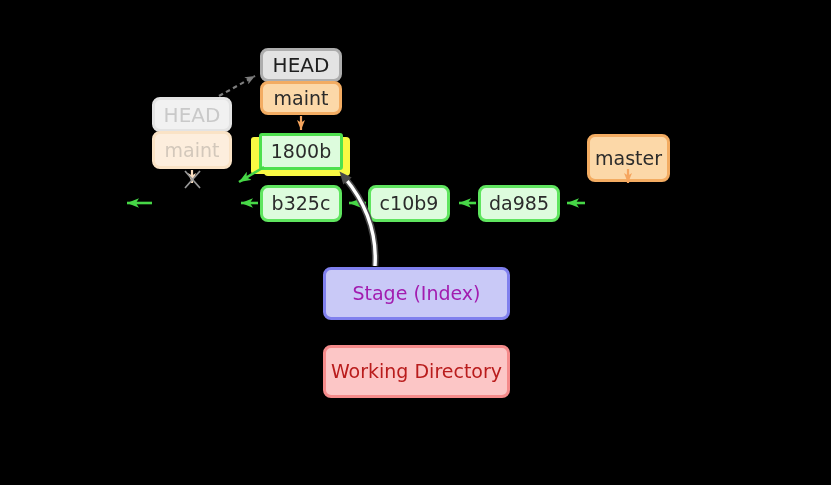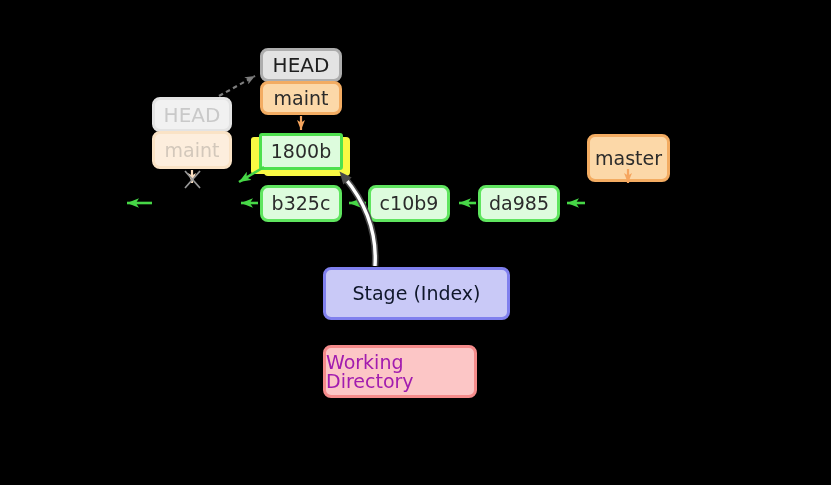--- a/index.html
+++ b/index.html
@@ -3,40 +3,40 @@
 <meta charset="utf-8">
 <style>
   html,body{margin:0;padding:0;background:#000;}
   #canvas{
     position:relative;width:831px;height:485px;background:#000;overflow:hidden;
     font-family:"DejaVu Sans","Liberation Sans",sans-serif;
   }
   .box{
     position:absolute;box-sizing:border-box;border-radius:8px;
     display:flex;align-items:center;justify-content:center;
-    font-size:19px;color:#2b2b2b;line-height:1;
+    font-size:19px;color:#2b2b2b;line-height:1;text-align:right;
   }
   
   .commit{background:#ddfcdd;border:3px solid #5fe55f;width:82px;height:37px;top:185px;}
   .commit-new{
     background:#ddfcdd;border:3px solid #4ee04e;width:84px;height:37px;
     left:259px;top:133px;border-radius:3px;
     box-shadow:6px 5px 0 1px #f9f943,-8px 4px 0 0 #f9f943;
   }
   
   .head-box{background:#e3e3e3;border:3px solid #adadad;width:82px;height:34px;left:260px;top:48px;font-size:20px;color:#1f1f1f;}
   .branch-box{background:#fcd8a8;border:3px solid #f3ac62;}
   .maint-box{width:82px;height:34px;left:260px;top:81px;}
   .master-box{width:83px;height:48px;left:587px;top:134px;}
   
   .old-head{background:#f1f1f1;border:3px solid #e3e3e3;width:80px;height:35px;left:152px;top:97px;font-size:20px;color:#c9c9c9;}
   .old-maint{background:#fdeedd;border:3px solid #fae3c6;width:80px;height:38px;left:152px;top:131px;color:#d3c8bb;}
   
-  .stage{background:#c9c9f7;border:3.5px solid #8080ee;width:187px;height:53px;left:323px;top:267px;color:#0f172a;}
-  .working{background:#fcc6c6;border:3.5px solid #f58b8b;width:154px;height:53px;left:323px;top:345px;color:#a21caf;}
+  .stage{background:#c9c9f7;border:3.5px solid #8080ee;width:187px;height:53px;left:323px;top:267px;color:#a21caf;}
+  .working{background:#fcc6c6;border:3.5px solid #f58b8b;width:187px;height:53px;left:323px;top:345px;color:#b91c1c;}
   svg.overlay{position:absolute;left:0;top:0;pointer-events:none;}
 </style>
 </head>
 <body>
 
 <div id="canvas">
 
   <div class="box old-head">HEAD</div>
   <div class="box old-maint">maint</div>
 

